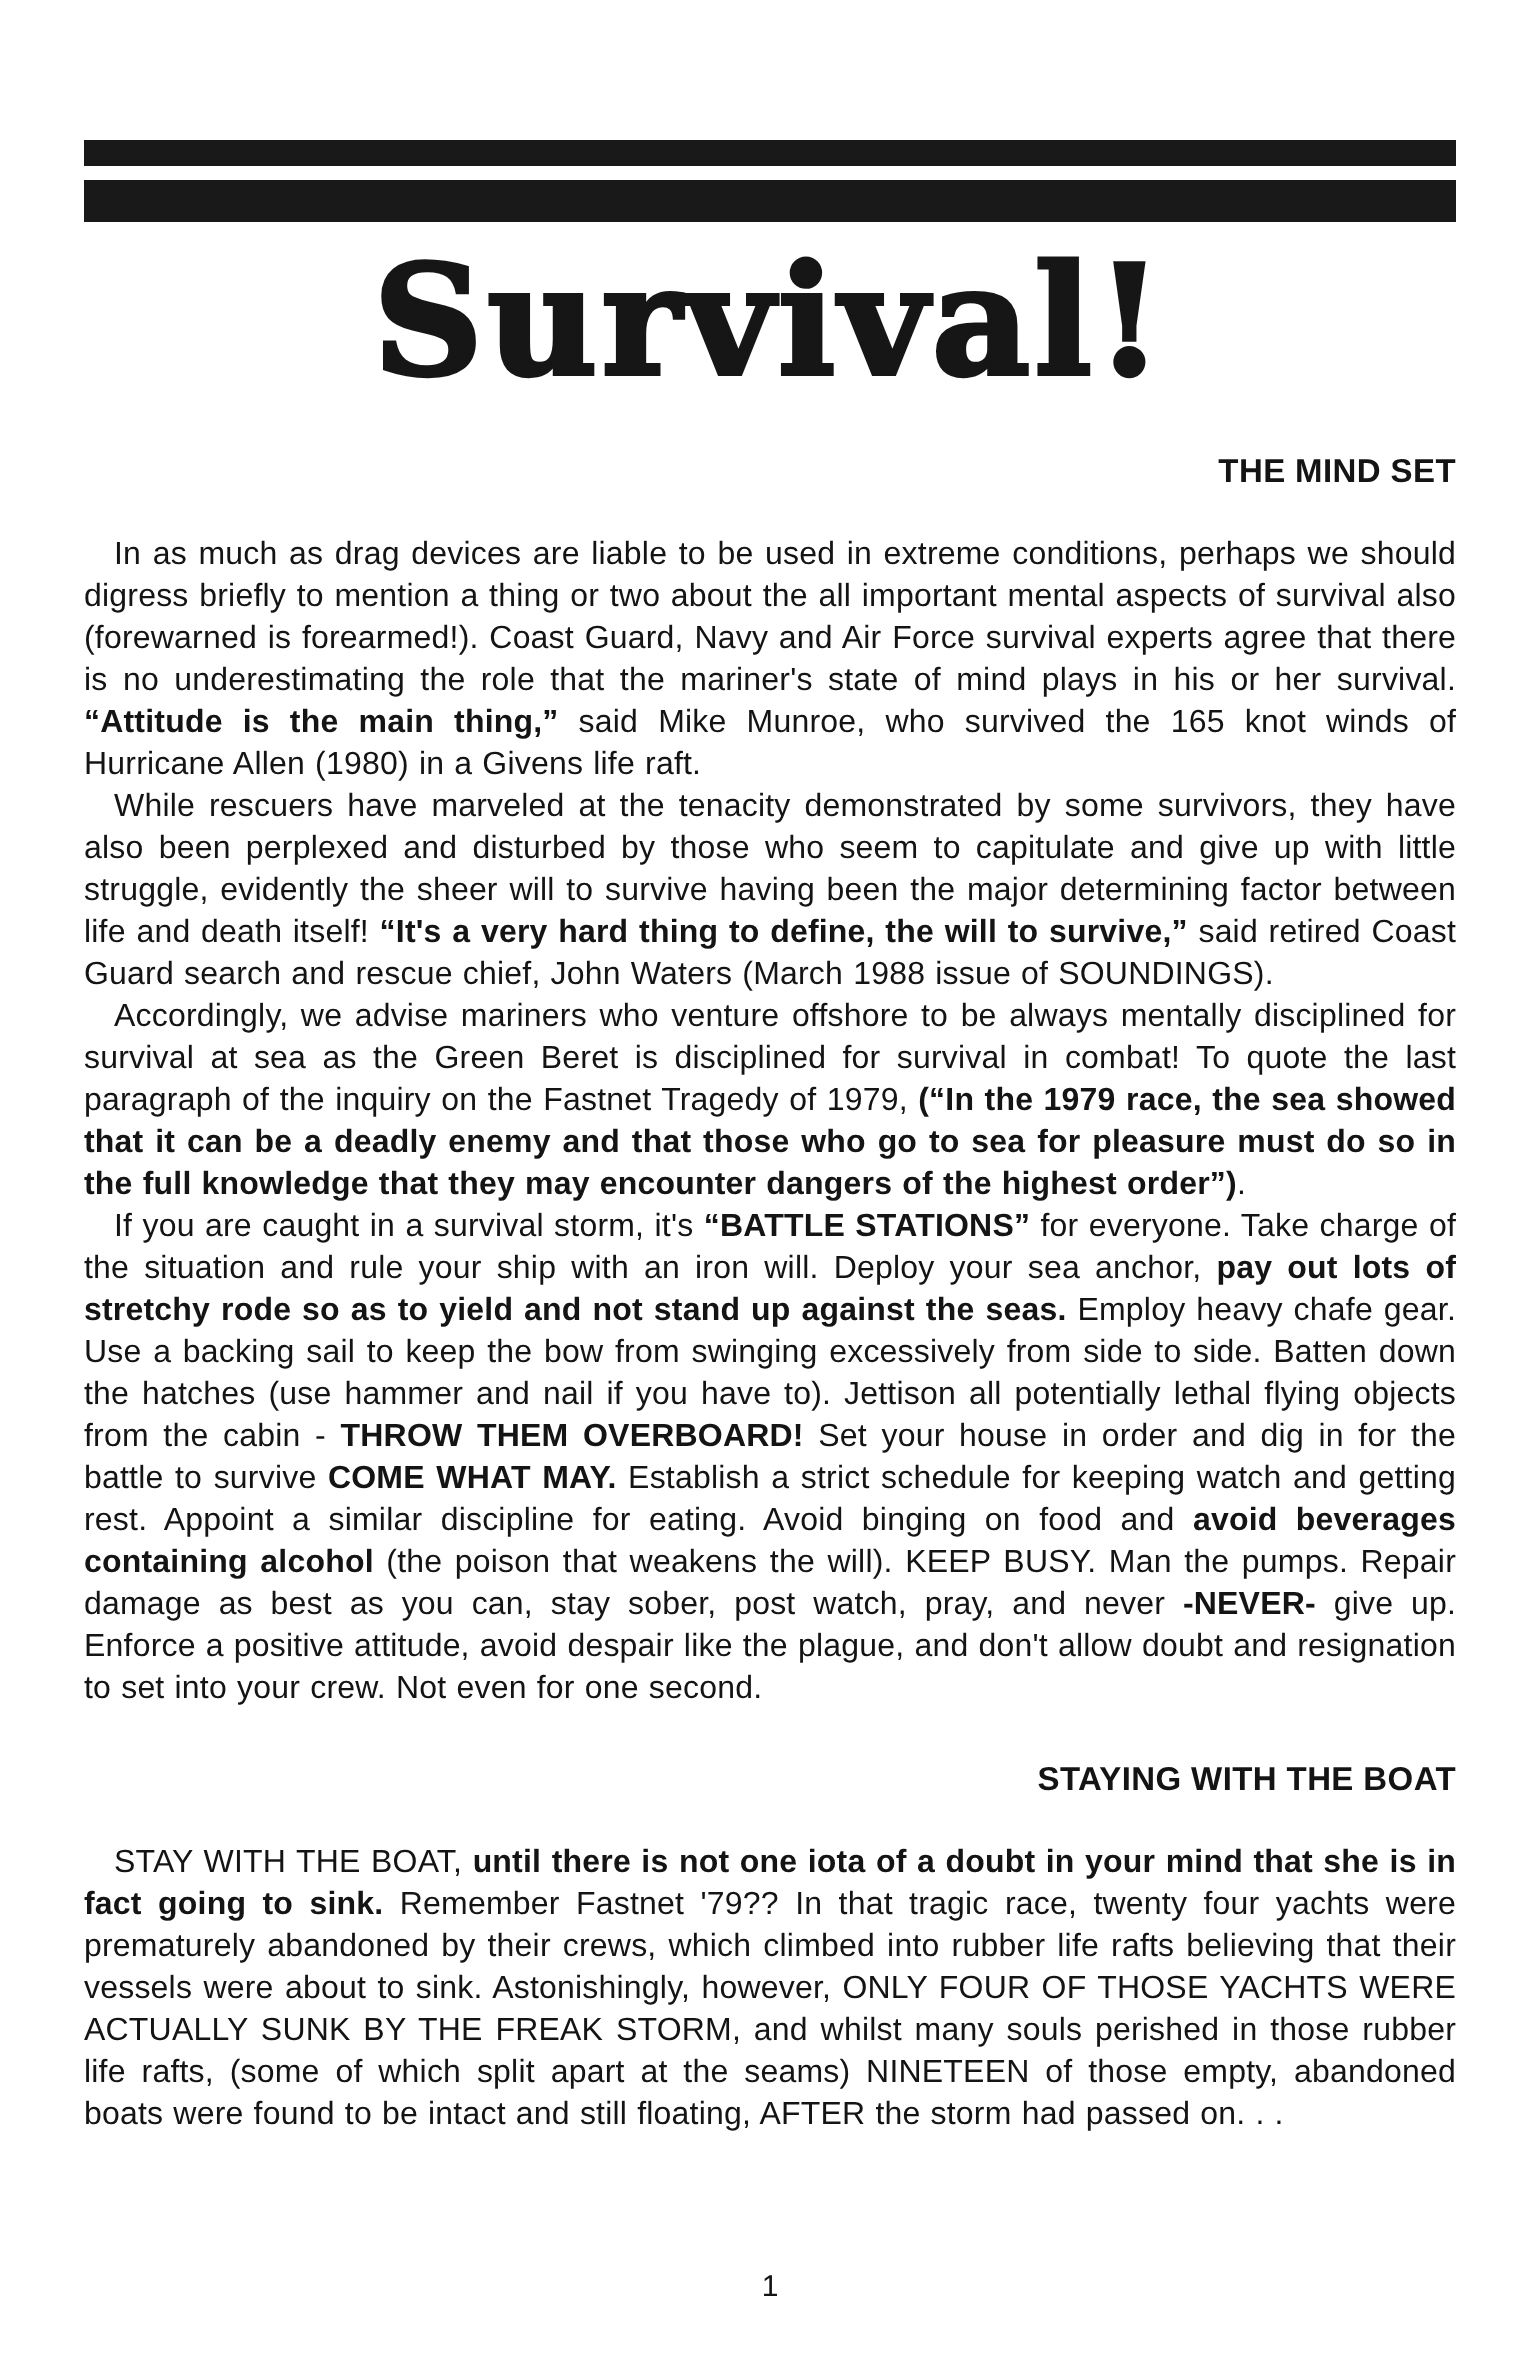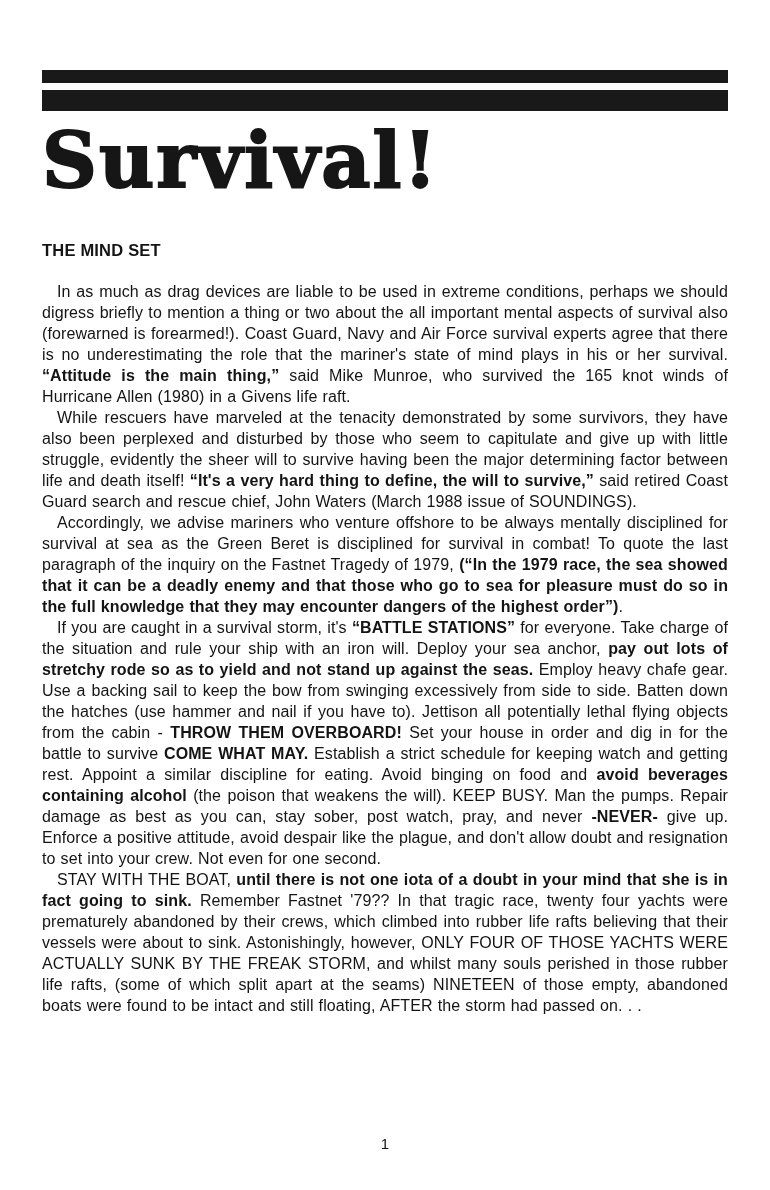--- a/index.html
+++ b/index.html
@@ -24,32 +24,32 @@
   }
   .rule-thin {
     height: 13px;
   }
   .rule-thick {
     height: 21px;
     margin-top: 7px;
   }
   .doc-title {
     margin: 10px 0 0 0;
-    text-align: left;
+    text-align: center;
     font-family: "DejaVu Serif", "Liberation Serif", serif;
     font-weight: bold;
     font-size: 76px;
     line-height: 1.05;
     letter-spacing: 2px;
     color: #161616;
     -webkit-text-stroke: 2px #161616;
   }
   .section-heading {
-    margin: 40px 0 21px 0;
-    text-align: left;
+    margin: 26px 0 21px 0;
+    text-align: right;
     font-size: 16.5px;
     font-weight: bold;
     letter-spacing: 0.2px;
     color: #141414;
   }
   .body-paragraph {
     margin: 0;
     font-size: 16px;
     line-height: 21px;
     text-align: justify;
@@ -81,18 +81,19 @@
   </div>
 
   <h1 class="doc-title">Survival!</h1>
 
   <div id="sections-root">
       <h2 class="section-heading">THE MIND SET</h2>
       <p class="body-paragraph"><span class="">In as much as drag devices are liable to be used in extreme conditions, perhaps we should digress briefly to mention a thing or two about the all important mental aspects of survival also (forewarned is forearmed!). Coast Guard, Navy and Air Force survival experts agree that there is no underestimating the role that the mariner's state of mind plays in his or her survival. </span><span class="bold">“Attitude is the main thing,”</span><span class=""> said Mike Munroe, who survived the 165 knot winds of Hurricane Allen (1980) in a Givens life raft.</span></p>
       <p class="body-paragraph"><span class="">While rescuers have marveled at the tenacity demonstrated by some survivors, they have also been perplexed and disturbed by those who seem to capitulate and give up with little struggle, evidently the sheer will to survive having been the major determining factor between life and death itself! </span><span class="bold">“It's a very hard thing to define, the will to survive,”</span><span class=""> said retired Coast Guard search and rescue chief, John Waters (March 1988 issue of SOUNDINGS).</span></p>
       <p class="body-paragraph"><span class="">Accordingly, we advise mariners who venture offshore to be always mentally disciplined for survival at sea as the Green Beret is disciplined for survival in combat! To quote the last paragraph of the inquiry on the Fastnet Tragedy of 1979, </span><span class="bold">(“In the 1979 race, the sea showed that it can be a deadly enemy and that those who go to sea for pleasure must do so in the full knowledge that they may encounter dangers of the highest order”)</span><span class="">.</span></p>
       <p class="body-paragraph"><span class="">If you are caught in a survival storm, it's </span><span class="bold">“BATTLE STATIONS”</span><span class=""> for everyone. Take charge of the situation and rule your ship with an iron will. Deploy your sea anchor, </span><span class="bold">pay out lots of stretchy rode so as to yield and not stand up against the seas.</span><span class=""> Employ heavy chafe gear. Use a backing sail to keep the bow from swinging excessively from side to side. Batten down the hatches (use hammer and nail if you have to). Jettison all potentially lethal flying objects from the cabin - </span><span class="bold">THROW THEM OVERBOARD!</span><span class=""> Set your house in order and dig in for the battle to survive </span><span class="bold">COME WHAT MAY.</span><span class=""> Establish a strict schedule for keeping watch and getting rest. Appoint a similar discipline for eating. Avoid binging on food and </span><span class="bold">avoid beverages containing alcohol</span><span class=""> (the poison that weakens the will). KEEP BUSY. Man the pumps. Repair damage as best as you can, stay sober, post watch, pray, and never </span><span class="bold">-NEVER-</span><span class=""> give up. Enforce a positive attitude, avoid despair like the plague, and don't allow doubt and resignation to set into your crew. Not even for one second.</span></p>
+      <h2 class="section-heading">STAYING WITH THE BOAT</h2>
       <p class="body-paragraph"><span class="">STAY WITH THE BOAT, </span><span class="bold">until there is not one iota of a doubt in your mind that she is in fact going to sink.</span><span class=""> Remember Fastnet '79?? In that tragic race, twenty four yachts were prematurely abandoned by their crews, which climbed into rubber life rafts believing that their vessels were about to sink. Astonishingly, however, ONLY FOUR OF THOSE YACHTS WERE ACTUALLY SUNK BY THE FREAK STORM, and whilst many souls perished in those rubber life rafts, (some of which split apart at the seams) NINETEEN of those empty, abandoned boats were found to be intact and still floating, AFTER the storm had passed on. . .</span></p>
     </div>
 
   <div class="page-number">1</div>
 
 </div>
 
 </body></html>

